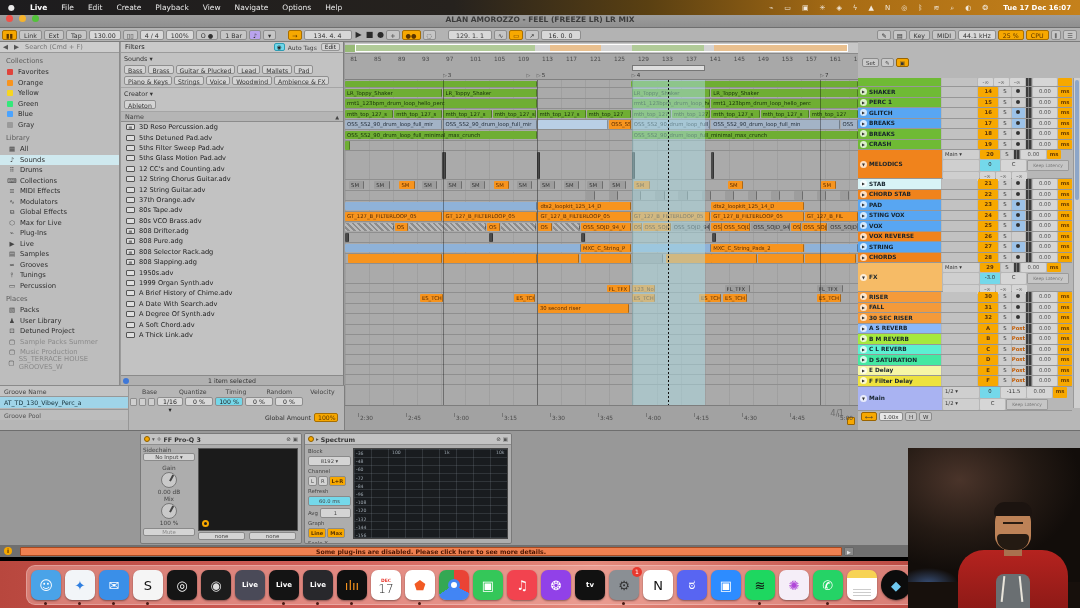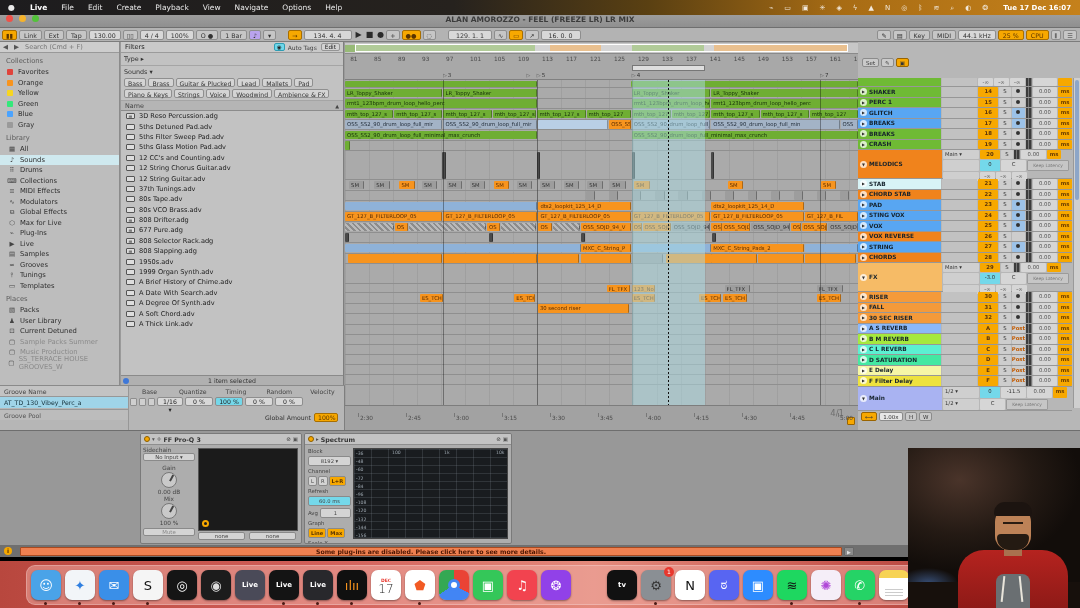--- a/index.html
+++ b/index.html
@@ -368,36 +368,36 @@
         <div class="side-item" data-interactable="true">
           <span class="lib-ico" data-interactable="false">≈</span>
           <span data-interactable="false">Grooves</span>
         </div>
         <div class="side-item" data-interactable="true">
           <span class="lib-ico" data-interactable="false">⫯</span>
           <span data-interactable="false">Tunings</span>
         </div>
         <div class="side-item" data-interactable="true">
           <span class="lib-ico" data-interactable="false">▭</span>
-          <span data-interactable="false">Templates</span>
+          <span data-interactable="false">Percussion</span>
         </div>
       </div>
     <div class="side-section" data-interactable="false">Places</div>
     <div id="places-list" data-interactable="false">
         <div class="side-item" data-interactable="true">
           <span class="lib-ico" data-interactable="false">▧</span>
           <span data-interactable="false">Packs</span>
         </div>
         <div class="side-item" data-interactable="true">
           <span class="lib-ico" data-interactable="false">♟</span>
           <span data-interactable="false">User Library</span>
         </div>
         <div class="side-item" data-interactable="true">
           <span class="lib-ico" data-interactable="false">⊡</span>
-          <span data-interactable="false">Current Detuned</span>
+          <span data-interactable="false">Detuned Project</span>
         </div>
         <div class="side-item dis" data-interactable="true">
           <span class="lib-ico" data-interactable="false">▢</span>
           <span data-interactable="false">Sample Packs Summer</span>
         </div>
         <div class="side-item dis" data-interactable="true">
           <span class="lib-ico" data-interactable="false">▢</span>
           <span data-interactable="false">Music Production</span>
         </div>
         <div class="side-item dis" data-interactable="true">
@@ -407,37 +407,42 @@
       </div>
   </div>
 
   <div id="browser" data-interactable="false">
     <div id="filters-head" data-interactable="false">
       <span style="padding-left:4px" data-interactable="false">Filters</span>
       <span id="eye-chip" data-interactable="true">◉</span>
       <span style="font-size:6px;color:#444" data-interactable="false">Auto Tags</span>
       <span class="mini-chip" style="margin-left:4px" data-interactable="true">Edit</span>
     </div>
-    <div class="frow" data-interactable="true">Type ▸</div>
     <div class="frow" data-interactable="true">
       <span data-interactable="false">Sounds ▾</span>
       <div class="ftags" id="sound-tags" data-interactable="false">
           <span class="ftag" data-interactable="true">Bass</span>
           <span class="ftag" data-interactable="true">Brass</span>
           <span class="ftag" data-interactable="true">Guitar &amp; Plucked</span>
           <span class="ftag" data-interactable="true">Lead</span>
           <span class="ftag" data-interactable="true">Mallets</span>
           <span class="ftag" data-interactable="true">Pad</span>
           <span class="ftag" data-interactable="true">Piano &amp; Keys</span>
           <span class="ftag" data-interactable="true">Strings</span>
           <span class="ftag" data-interactable="true">Voice</span>
           <span class="ftag" data-interactable="true">Woodwind</span>
           <span class="ftag" data-interactable="true">Ambience &amp; FX</span>
         </div>
     </div>
+    <div class="frow" data-interactable="true">
+      <span data-interactable="false">Creator ▾</span>
+      <div class="ftags">
+          <span class="ftag" data-interactable="true">Ableton</span>
+        </div>
+    </div>
     <div id="name-head" data-interactable="true">
       <span data-interactable="false">Name</span>
       <span style="margin-left:auto;font-size:5px" data-interactable="true">▲</span>
     </div>
     <div id="file-list" data-interactable="false">
         <div class="file-item" data-interactable="true">
           <span class="file-ico" data-interactable="false">▦</span>
           <span data-interactable="false">3D Reso Percussion.adg</span>
         </div>
         <div class="file-item" data-interactable="true">
@@ -459,37 +464,37 @@
         <div class="file-item" data-interactable="true">
           <span class="file-ico" data-interactable="false"></span>
           <span data-interactable="false">12 String Chorus Guitar.adv</span>
         </div>
         <div class="file-item" data-interactable="true">
           <span class="file-ico" data-interactable="false"></span>
           <span data-interactable="false">12 String Guitar.adv</span>
         </div>
         <div class="file-item" data-interactable="true">
           <span class="file-ico" data-interactable="false"></span>
-          <span data-interactable="false">37th Tunings.adv</span>
+          <span data-interactable="false">37th Orange.adv</span>
         </div>
         <div class="file-item" data-interactable="true">
           <span class="file-ico" data-interactable="false"></span>
           <span data-interactable="false">80s Tape.adv</span>
         </div>
         <div class="file-item" data-interactable="true">
           <span class="file-ico" data-interactable="false"></span>
           <span data-interactable="false">80s VCO Brass.adv</span>
         </div>
         <div class="file-item" data-interactable="true">
           <span class="file-ico" data-interactable="false">▦</span>
           <span data-interactable="false">808 Drifter.adg</span>
         </div>
         <div class="file-item" data-interactable="true">
           <span class="file-ico" data-interactable="false">▦</span>
-          <span data-interactable="false">677 Pure.adg</span>
+          <span data-interactable="false">808 Pure.adg</span>
         </div>
         <div class="file-item" data-interactable="true">
           <span class="file-ico" data-interactable="false">▦</span>
           <span data-interactable="false">808 Selector Rack.adg</span>
         </div>
         <div class="file-item" data-interactable="true">
           <span class="file-ico" data-interactable="false">▦</span>
           <span data-interactable="false">808 Slapping.adg</span>
         </div>
         <div class="file-item" data-interactable="true">
@@ -1338,21 +1343,21 @@
         </div>
         <div class="dicon" data-interactable="true" style="background: rgb(52, 199, 89); color: rgb(255, 255, 255);">
           <span data-interactable="false">▣</span>
         </div>
         <div class="dicon" data-interactable="true" style="background: rgb(242, 67, 79); color: rgb(255, 255, 255);">
           <span data-interactable="false">♫</span>
         </div>
         <div class="dicon" data-interactable="true" style="background: rgb(145, 65, 232); color: rgb(255, 255, 255);">
           <span data-interactable="false">❂</span>
         </div>
-        <div class="dicon" data-interactable="true" style="background: rgb(17, 17, 17); color: rgb(255, 255, 255); margin-left: 32px;">
+        <div class="dicon" data-interactable="true" style="background: rgb(17, 17, 17); color: rgb(255, 255, 255);">
           <span class="livetxt" data-interactable="false">tv</span>
         </div>
         <div class="dicon" data-interactable="true" style="background: rgb(138, 143, 148); color: rgb(51, 51, 51);">
           <span data-interactable="false">⚙</span>
           <span class="badge" data-interactable="false">1</span>
           <span class="rdot" data-interactable="false"></span>
         </div>
         <div class="dicon" data-interactable="true" style="background: rgb(255, 255, 255); color: rgb(17, 17, 17);">
           <span data-interactable="false">N</span>
         </div>

